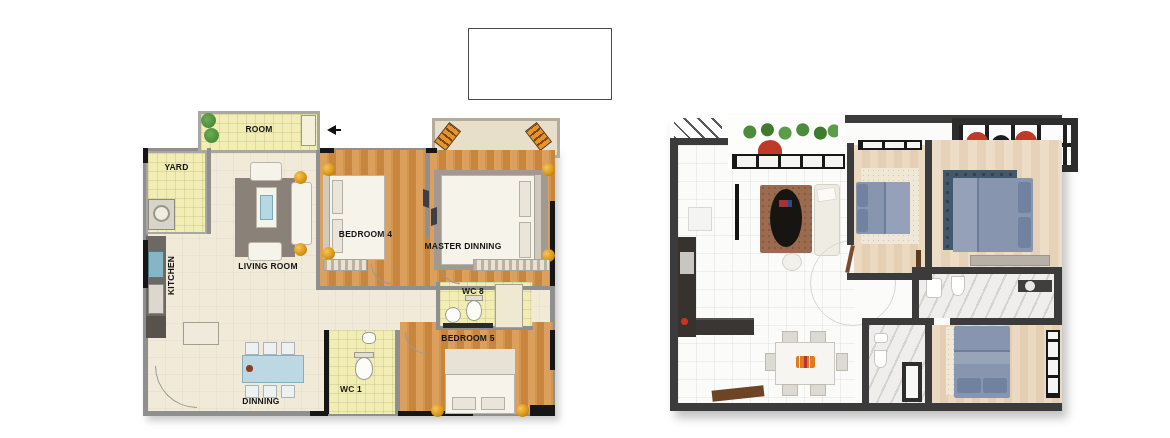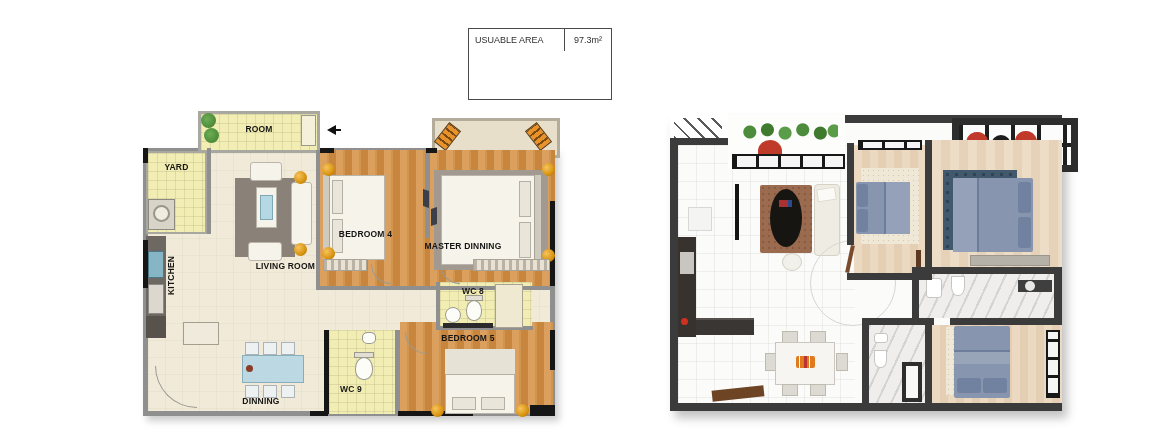--- a/index.html
+++ b/index.html
@@ -36,24 +36,20 @@
   .rugcream{background:radial-gradient(rgba(205,192,160,.8) 18%,transparent 20%),#efe8d6;background-size:5px 5px;}
   .winh{background:repeating-linear-gradient(90deg,#181818 0 3px,#f5f5f5 3px 22px);border:2px solid #181818;}
   .winv{background:repeating-linear-gradient(0deg,#181818 0 3px,#f5f5f5 3px 18px);border:2px solid #181818;}
 </style>
 </head>
 <body>
 
 <div id="canvas">
 
   <div id="info-table">
-    <div class="row">
-      <span class="cell-l">USUABLE AREA</span>
-      <span class="cell-v">97.3m²</span>
-    </div>
   </div>
 
   <div class="abs" id="plan2d" style="left:143px;top:111px;width:420px;height:307px;">
 
     <div class="abs cream" style="left:0;top:37px;width:412px;height:268px;border:5px solid #8f8f8f;box-shadow:4px 5px 7px rgba(110,110,110,.35);"></div>
 
     <div class="abs tileY" style="left:55px;top:0;width:122px;height:42px;border:3px solid #a8a8a0;"></div>
     <div class="abs" style="left:58px;top:2px;width:15px;height:15px;border-radius:50%;background:radial-gradient(circle at 40% 40%,#6cae54,#3f7a2e);"></div>
     <div class="abs" style="left:61px;top:17px;width:15px;height:15px;border-radius:50%;background:radial-gradient(circle at 40% 40%,#6cae54,#3f7a2e);"></div>
     <div class="abs" style="left:158px;top:4px;width:15px;height:31px;background:#f4f0da;border:1px solid #9a9a8a;"></div>
@@ -156,26 +152,26 @@
     <div class="abs" style="left:138px;top:274px;width:14px;height:13px;background:#eef1f2;border:1px solid #aab4b8;"></div>
 
     <div class="abs arc" style="left:12px;top:255px;width:42px;height:42px;"></div>
     <div class="abs arc" style="left:228px;top:153px;width:20px;height:20px;"></div>
     <div class="abs arc" style="left:297px;top:153px;width:20px;height:20px;"></div>
     <div class="abs arc" style="left:262px;top:221px;width:22px;height:22px;"></div>
 
     <div class="lbl" style="left:55px;top:14px;width:122px;">ROOM</div>
     <div class="lbl" style="left:3px;top:52px;width:61px;">YARD</div>
     <div class="lbl lblv" style="left:24px;top:120px;width:16px;height:88px;">KITCHEN</div>
-    <div class="lbl" style="left:62px;top:151px;width:110px;text-align:right;">LIVING ROOM</div>
+    <div class="lbl" style="left:70px;top:151px;width:110px;">LIVING ROOM</div>
     <div class="lbl" style="left:175px;top:119px;width:95px;">BEDROOM 4</div>
     <div class="lbl" style="left:268px;top:131px;width:104px;">MASTER DINNING</div>
     <div class="lbl" style="left:300px;top:176px;width:60px;">WC 8</div>
     <div class="lbl" style="left:284px;top:223px;width:82px;">BEDROOM 5</div>
-    <div class="lbl" style="left:186px;top:274px;width:44px;">WC 9</div>
+    <div class="lbl" style="left:186px;top:274px;width:44px;">WC 1</div>
     <div class="lbl" style="left:82px;top:286px;width:72px;">DINNING</div>
   </div>
 
   <div class="abs" id="plan3d" style="left:670px;top:112px;width:410px;height:306px;">
 
     <div class="abs w3d" style="left:0;top:3px;width:392px;height:296px;border:8px solid #3b3b3b;background:#fbfbfa;box-shadow:5px 7px 9px rgba(120,120,120,.45);"></div>
 
     <div class="abs" style="left:0;top:0;width:58px;height:28px;background:#fff;"></div>
     <div class="abs w3d" style="left:0;top:26px;width:60px;height:7px;"></div>
     <div class="abs" style="left:4px;top:6px;width:48px;height:20px;background:repeating-linear-gradient(45deg,#222 0 2px,transparent 2px 10px);opacity:.75;"></div>

